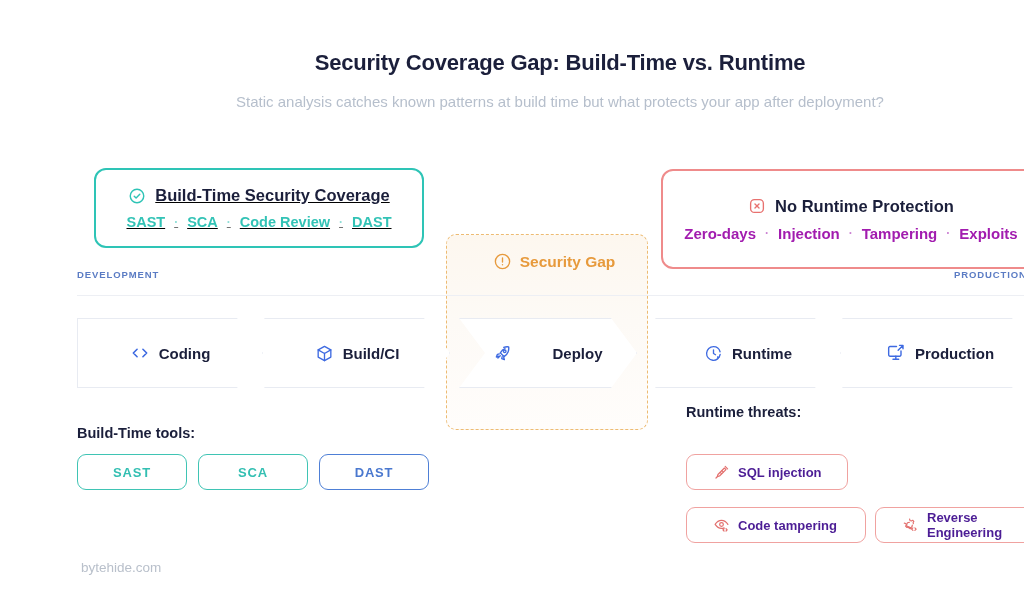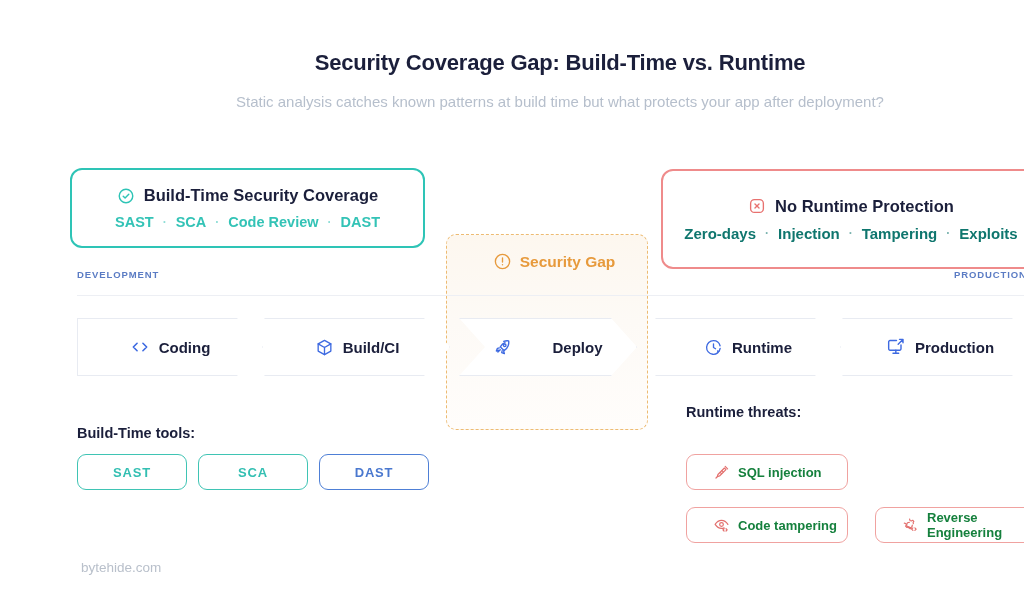--- a/index.html
+++ b/index.html
@@ -38,29 +38,30 @@
     font-size: 16.5px; font-weight: 600; color: #1b1f3b;
   }
   .card-tags {
     margin-top: 9px;
     display: flex; align-items: center; gap: 9px;
     font-size: 14.5px; font-weight: 700;
   }
   .dot-sep { font-size: 12px; opacity: .55; font-weight: 700; }
 
   .card-build {
-    left: 22px; top: 168px; width: 355px; height: 80px;
+    left: 46px; top: 168px; width: 330px; height: 80px;
     border: 2px solid #2ec4b6;
+    text-decoration: underline;
   }
   .card-build .card-tags { color: #33c3b6; }
   .card-runtime {
     left: 613px; top: 169px; width: 380px; height: 100px;
     border: 2px solid #ef8b8b;
   }
-  .card-runtime .card-tags { color: #0f766e; font-size: 15px; }
+  .card-runtime .card-tags { color: #a21caf; font-size: 15px; }
 
   
   .gap-zone {
     position: absolute;
     left: 398px; top: 234px; width: 202px; height: 196px;
     border: 1.6px dashed #edbb72;
     border-radius: 10px;
     background: linear-gradient(180deg, #fdf7ef 0%, #fdfaf6 45%, #fffdfb 100%);
   }
   .gap-label {
@@ -84,21 +85,21 @@
   .tl-tag {
     position: absolute; top: 269px;
     font-size: 9.5px; font-weight: 700; letter-spacing: 0.9px;
     color: #5b7cc4;
   }
   .tl-dev { left: 29px; }
   .tl-prod { left: 906px; }
 
   
   .chev {
-    position: absolute; top: 318px; height: 58px;
+    position: absolute; top: 318px; height: 70px;
     background: #fff;
     border: 1.4px solid #e8ebf2;
     display: flex; align-items: center; justify-content: center;
     gap: 9px;
     clip-path: polygon(0 0, calc(100% - 26px) 0, 100% 50%, calc(100% - 26px) 100%, 0 100%, 26px 50%);
     font-size: 15px; font-weight: 700; color: #1b1f3b;
   }
   .chev:first-of-type { }
   .chev-coding     { left: 29px;  width: 186px; clip-path: polygon(0 0, calc(100% - 26px) 0, 100% 50%, calc(100% - 26px) 100%, 0 100%); }
   .chev-build      { left: 216px; width: 186px; }
@@ -122,27 +123,27 @@
     gap: 8px;
     font-size: 13px; font-weight: 700;
   }
   .pill-tool { top: 454px; letter-spacing: .8px; }
   .tool-sast { left: 29px;  width: 110px; border: 1.6px solid #3fc4b4; color: #33bfb2; }
   .tool-sca  { left: 150px; width: 110px; border: 1.6px solid #3fc4b4; color: #33bfb2; }
   .tool-dast { left: 271px; width: 110px; border: 1.6px solid #4e7fd6; color: #4a78cf; }
 
   .pill-threat {
     border: 1.5px solid #f0a2a0;
-    font-size: 13px; font-weight: 600; color: #15803d;
+    font-size: 13px; font-weight: 600; color: #4c1d95;
     letter-spacing: 0;
     justify-content: flex-start; padding-left: 26px;
   }
   .th-sql  { left: 638px; top: 454px; width: 162px; }
   .th-zero { left: 827px; top: 455px; width: 164px; }
-  .th-code { left: 638px; top: 507px; width: 162px; }
+  .th-code { left: 638px; top: 507px; width: 180px; }
   .th-rev  { left: 827px; top: 507px; width: 160px; }
   .th-ico { display: flex; align-items: center; color: #e3706e; }
 
   
   .footer {
     position: absolute; left: 33px; top: 560px;
     font-size: 13.5px; color: #b9c0cb;
   }
   svg { display: block; }
 </style>

